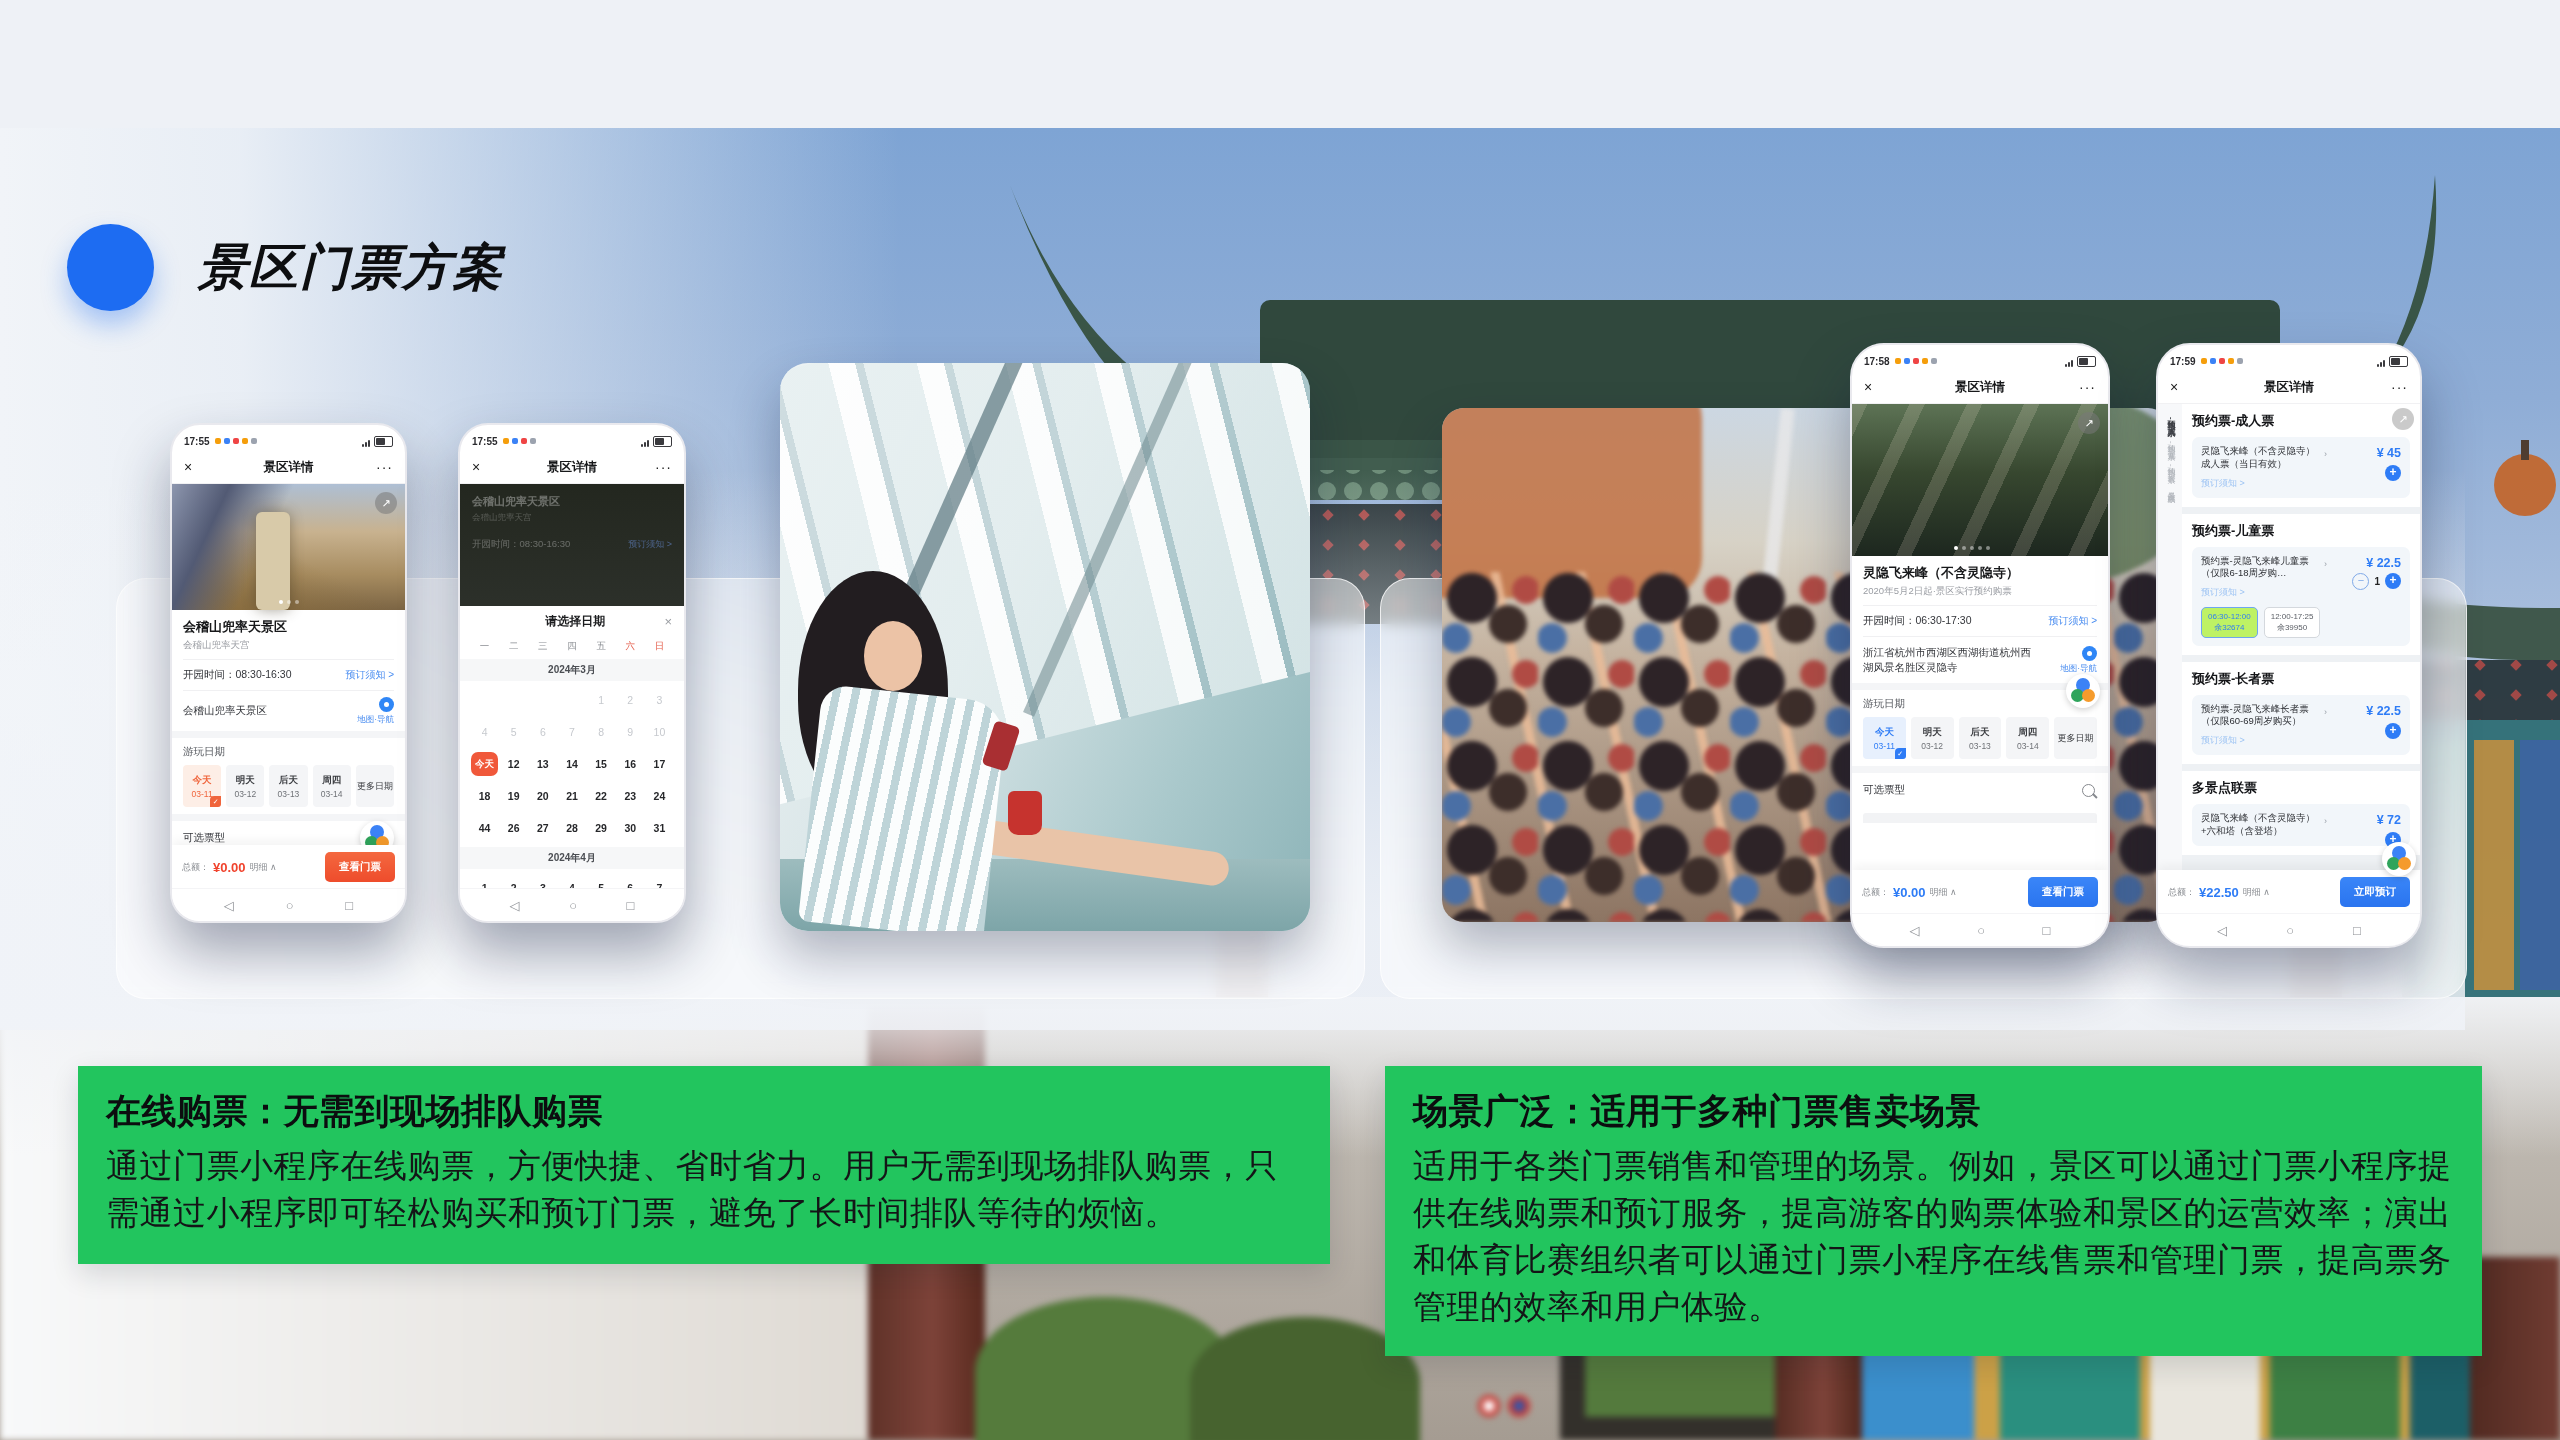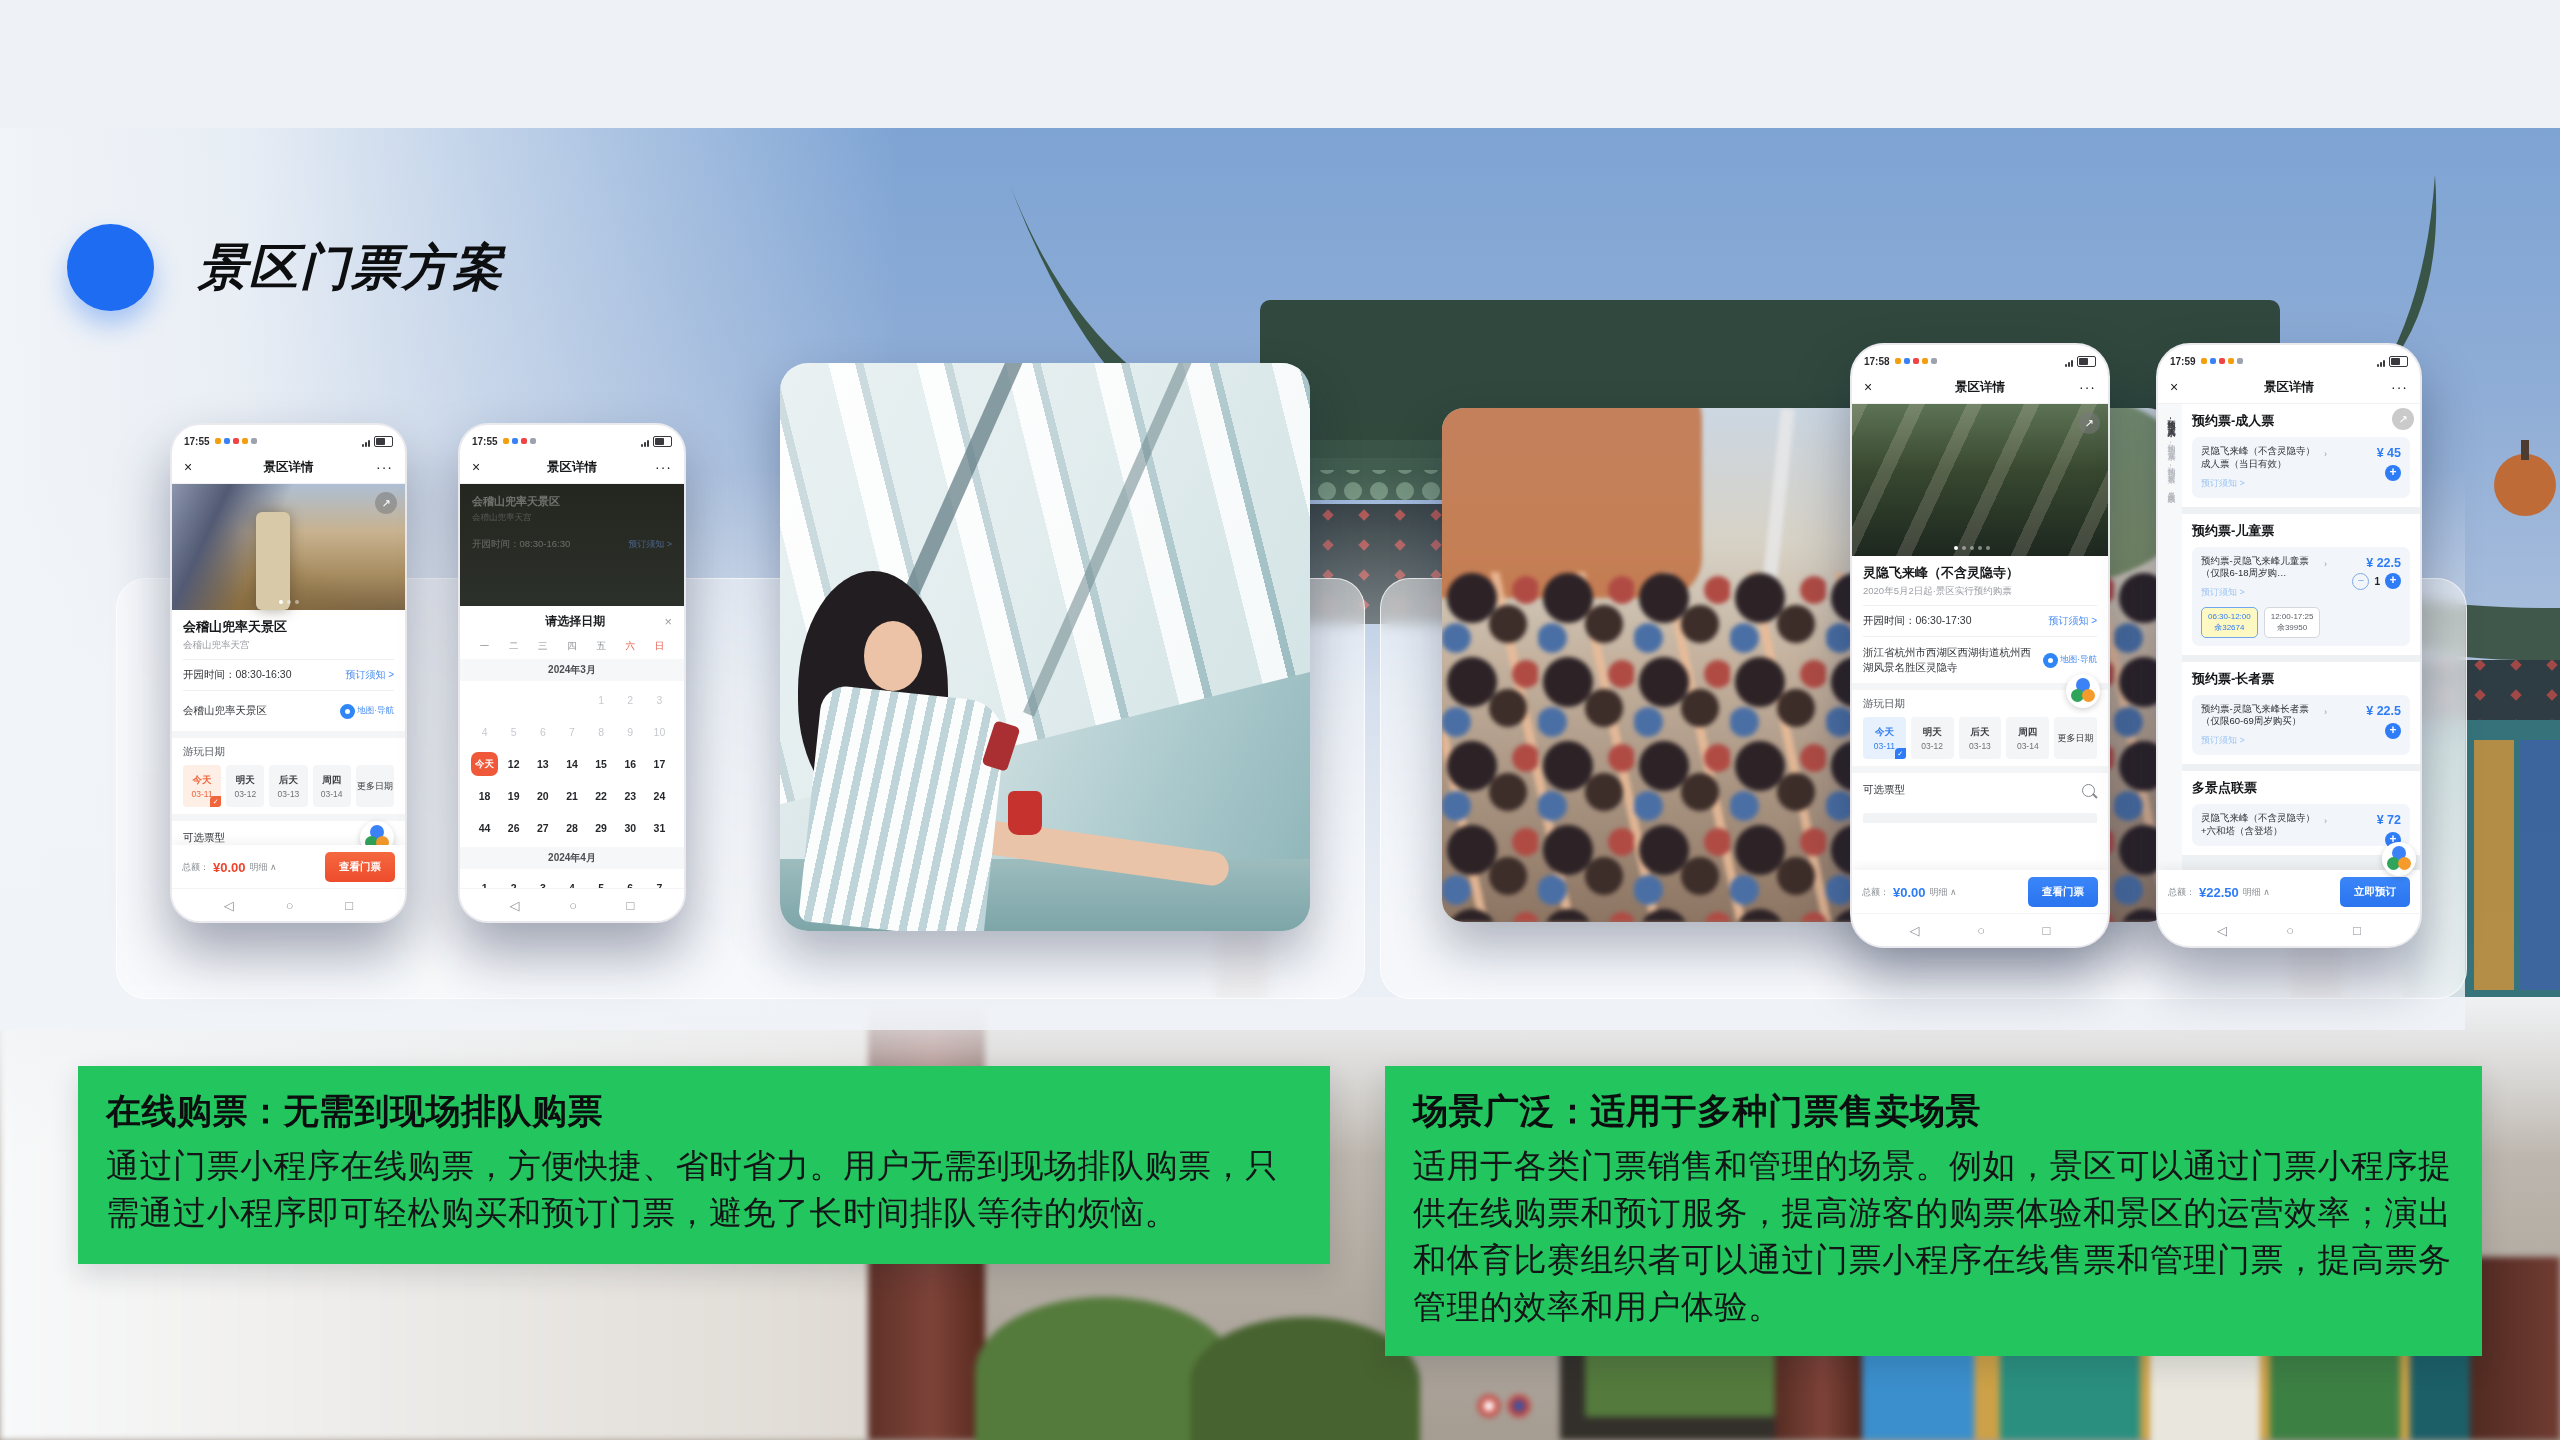--- a/index.html
+++ b/index.html
@@ -114,21 +114,21 @@
   .p-dots i.on{background:#fff;}
   .p-content{flex:1;position:relative;overflow:hidden;}
   .pc-title{font-size:13px;font-weight:800;color:#17181a;margin:8px 11px 0;}
   .pc-sub{font-size:9.5px;color:#9a9da3;margin:3px 11px 7px;}
   .hr{height:1px;background:#f0f0f2;margin:0 11px;}
   .rowf{display:flex;align-items:center;justify-content:space-between;margin:0 11px;}
   .row-hours{height:30px;}
   .txt{font-size:10.5px;color:#33353a;}
   .link{font-size:10px;color:#4a8df0;}
   .row-loc{height:40px;}
-  .mapwrap{display:flex;flex-direction:row;align-items:center;gap:2px;}
+  .mapwrap{display:flex;flex-direction:column;align-items:flex-end;gap:2px;}
   .mappin{width:15px;height:15px;border-radius:50%;background:#2f86f6;position:relative;}
   .mappin::after{content:"";position:absolute;left:5px;top:5px;width:5px;height:5px;border-radius:50%;background:#fff;}
   .maplabel{font-size:8.5px;color:#4a8df0;}
   .gap{height:7px;background:#f4f5f7;}
   .lab{font-size:10.5px;color:#55585e;margin:7px 11px 6px;}
   .pills{display:grid;grid-template-columns:repeat(5,1fr);gap:5px;margin:0 11px;}
   .pill{position:relative;height:42px;border-radius:4px;background:#f4f5f7;display:flex;flex-direction:column;align-items:center;justify-content:center;gap:2px;}
   .pill b{font-size:9.5px;font-weight:600;color:#3a3c40;}
   .pill span{font-size:8.5px;color:#6f7277;}
   .pill span:empty{display:none;}
@@ -199,21 +199,21 @@
   .p4-plus{position:absolute;right:9px;top:28px;width:16px;height:16px;border-radius:50%;background:#2e7cf6;color:#fff;font-size:12px;
     line-height:15px;text-align:center;font-weight:700;}
   .p4-link{font-size:9px;color:#9cc3f3;margin-top:6px;}
   .p4-qty{position:absolute;right:9px;top:26px;display:flex;align-items:center;gap:5px;}
   .p4-minus{width:15px;height:15px;border-radius:50%;border:1px solid #7fa9e8;color:#7fa9e8;font-size:11px;line-height:13px;text-align:center;}
   .p4-q{font-size:10px;color:#222;font-weight:700;}
   .p4-plus2{width:16px;height:16px;border-radius:50%;background:#2e7cf6;color:#fff;font-size:12px;line-height:15px;text-align:center;font-weight:700;}
   .slots{display:flex;gap:6px;margin-top:8px;}
   .slot{border:1px solid #d4d8dd;border-radius:5px;padding:3px 6px;text-align:center;background:#fff;}
   .slot div{font-size:8px;color:#5a5e65;line-height:1.4;}
-  .slot.sel{border-color:#6ea6f0;background:#fef9c3;}
+  .slot.sel{border-color:#6ea6f0;background:#bef264;}
   .slot.sel div{color:#2e7cf6;}
   .p4-sticker{position:absolute;right:4px;top:438px;z-index:3;}
   .p3-cardedge{height:10px;background:#f2f3f5;margin:6px 11px 0;border-radius:3px 3px 0 0;}
 
   
   .note{position:absolute;top:1066px;background:#22c55e;z-index:9;padding:22px 28px 26px;box-shadow:0 10px 26px rgba(20,25,40,.14);min-height:198px;box-sizing:border-box;}
   .note-left{left:78px;width:1252px;}
   .note-right{left:1385px;width:1097px;}
   .note h3{margin:0 0 8px;font-size:35px;font-weight:800;color:#0c0d0f;letter-spacing:.5px;}
   .note p{margin:0;font-size:33px;line-height:1.42;color:#141517;letter-spacing:.5px;}

